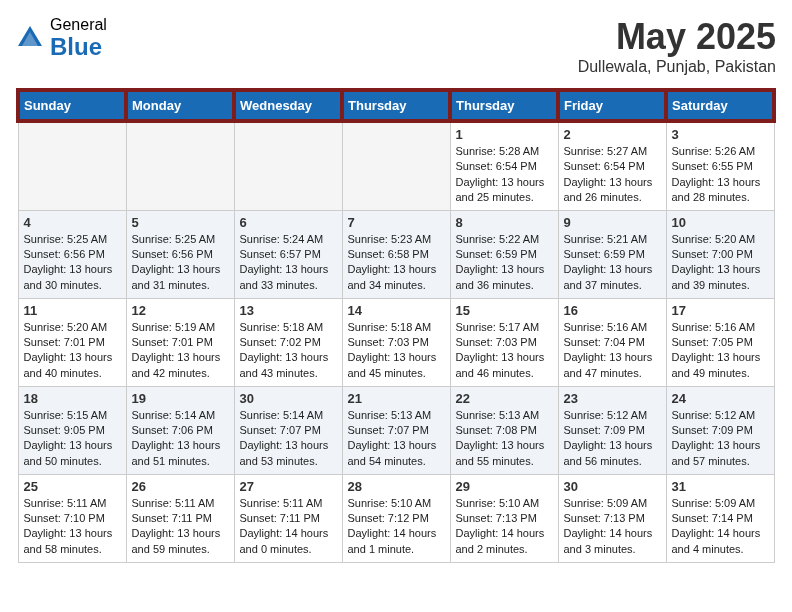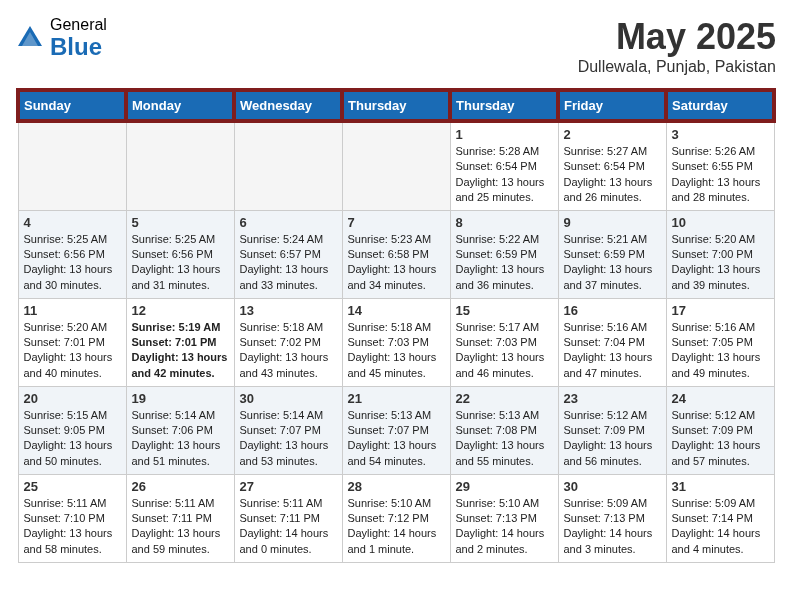--- a/index.html
+++ b/index.html
@@ -201,21 +201,21 @@
       <tr>
         <td>
           <div class="day-num">11</div>
           <div class="day-info" style="white-space: pre-line;">Sunrise: 5:20 AM
 Sunset: 7:01 PM
 Daylight: 13 hours
 and 40 minutes.</div>
         </td>
         <td>
           <div class="day-num">12</div>
-          <div class="day-info" style="white-space: pre-line; font-weight: bold;">Sunrise: 5:19 AM
+          <div class="day-info" style="white-space: pre-line;">Sunrise: 5:19 AM
 Sunset: 7:01 PM
 Daylight: 13 hours
 and 42 minutes.</div>
         </td>
         <td>
           <div class="day-num">13</div>
           <div class="day-info" style="white-space: pre-line;">Sunrise: 5:18 AM
 Sunset: 7:02 PM
 Daylight: 13 hours
 and 43 minutes.</div>
@@ -244,21 +244,21 @@
         <td>
           <div class="day-num">17</div>
           <div class="day-info" style="white-space: pre-line;">Sunrise: 5:16 AM
 Sunset: 7:05 PM
 Daylight: 13 hours
 and 49 minutes.</div>
         </td>
       </tr>
       <tr class="row-alt">
         <td>
-          <div class="day-num">20</div>
+          <div class="day-num">18</div>
           <div class="day-info" style="white-space: pre-line;">Sunrise: 5:15 AM
 Sunset: 9:05 PM
 Daylight: 13 hours
 and 50 minutes.</div>
         </td>
         <td>
           <div class="day-num">19</div>
           <div class="day-info" style="white-space: pre-line;">Sunrise: 5:14 AM
 Sunset: 7:06 PM
 Daylight: 13 hours

